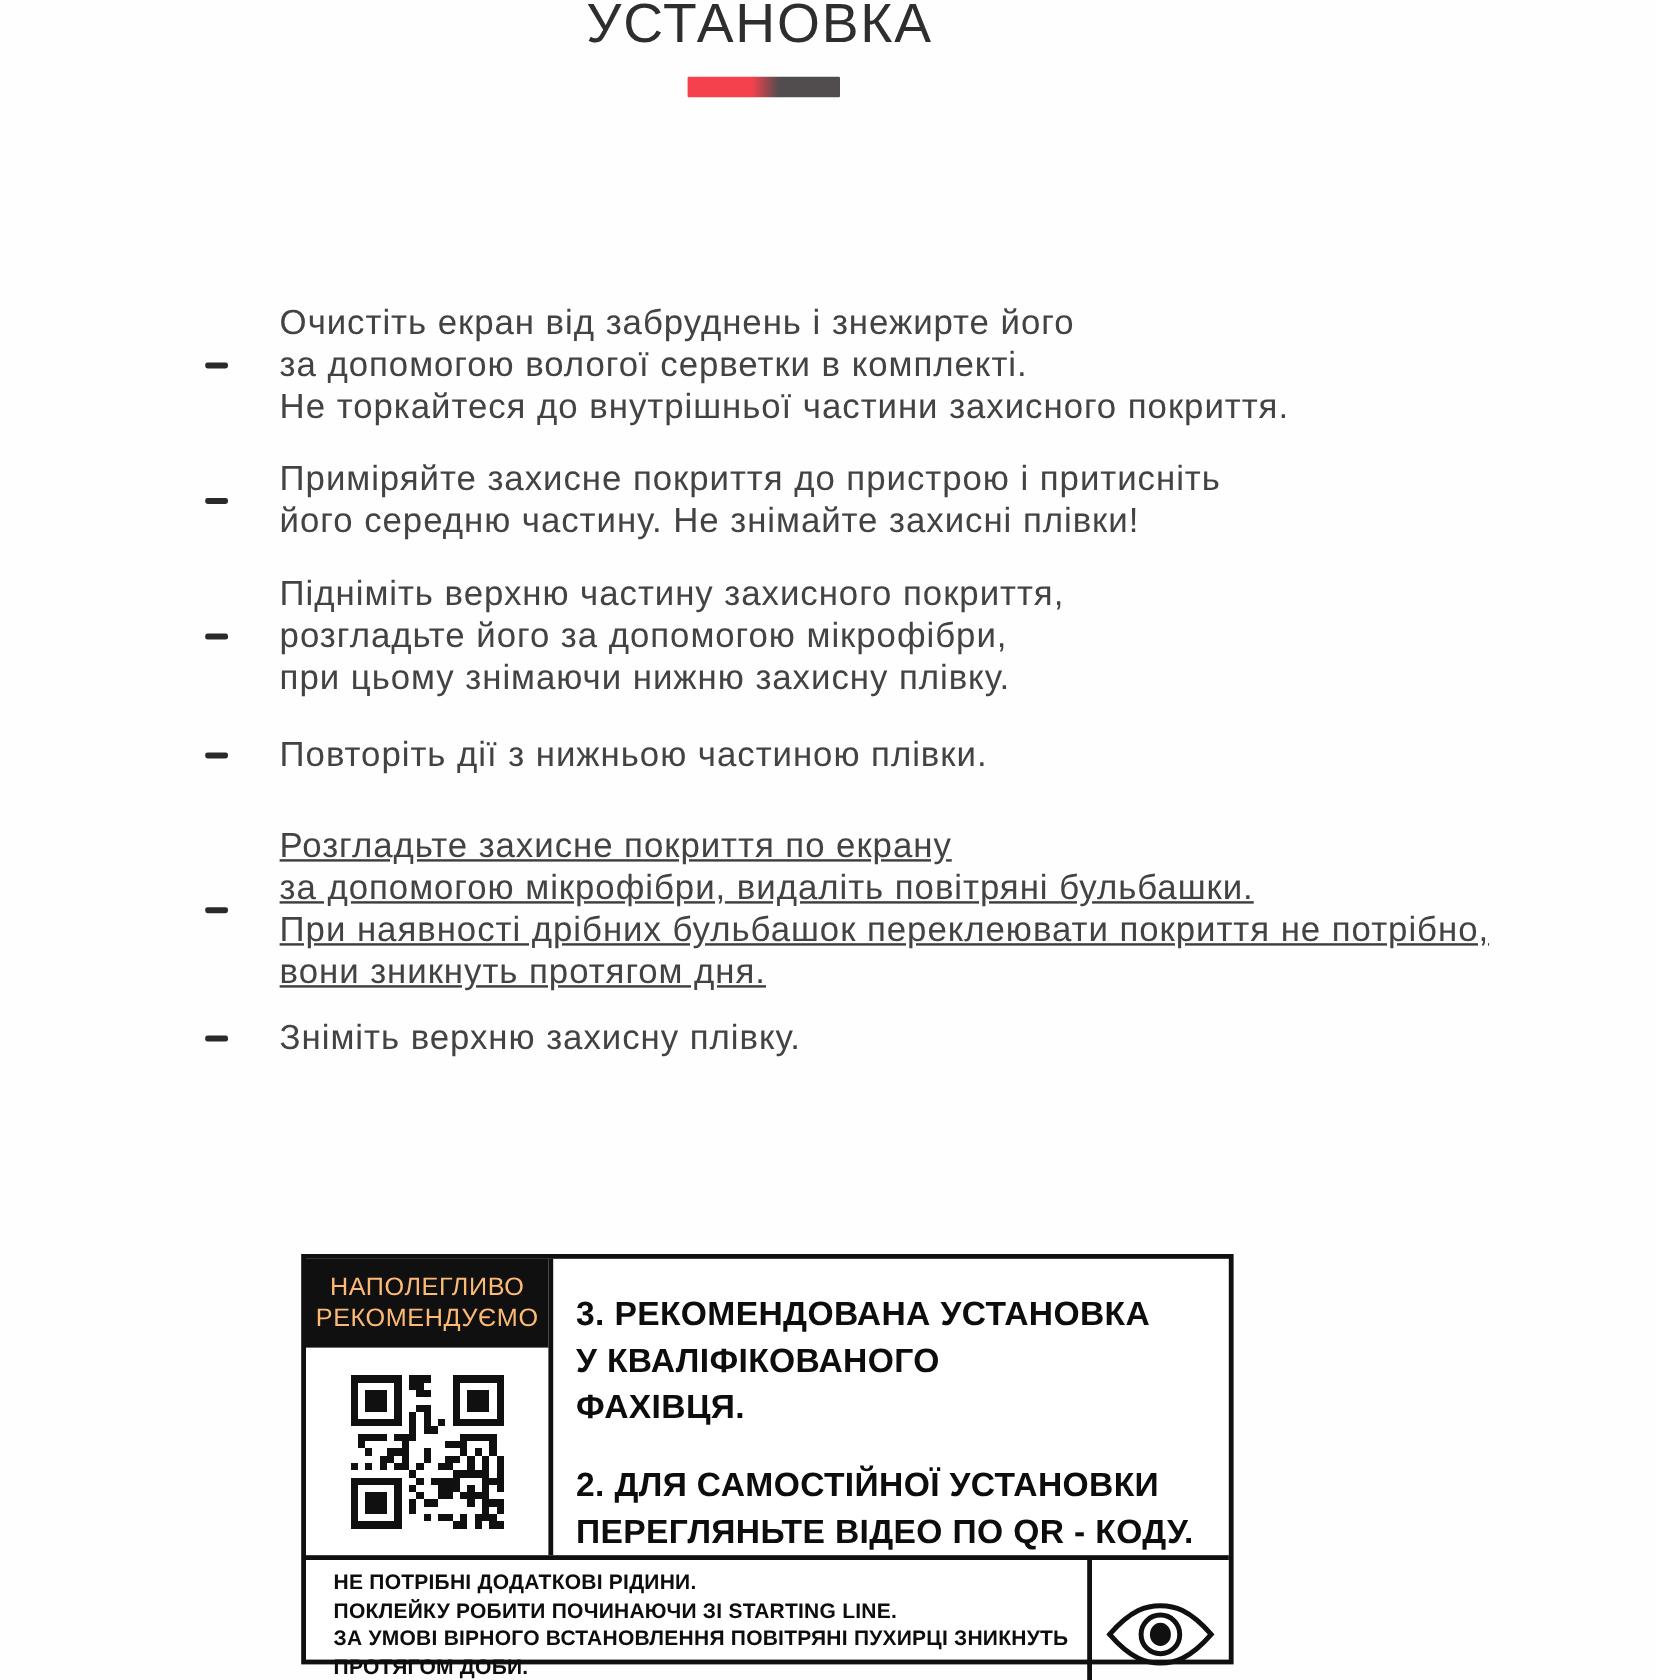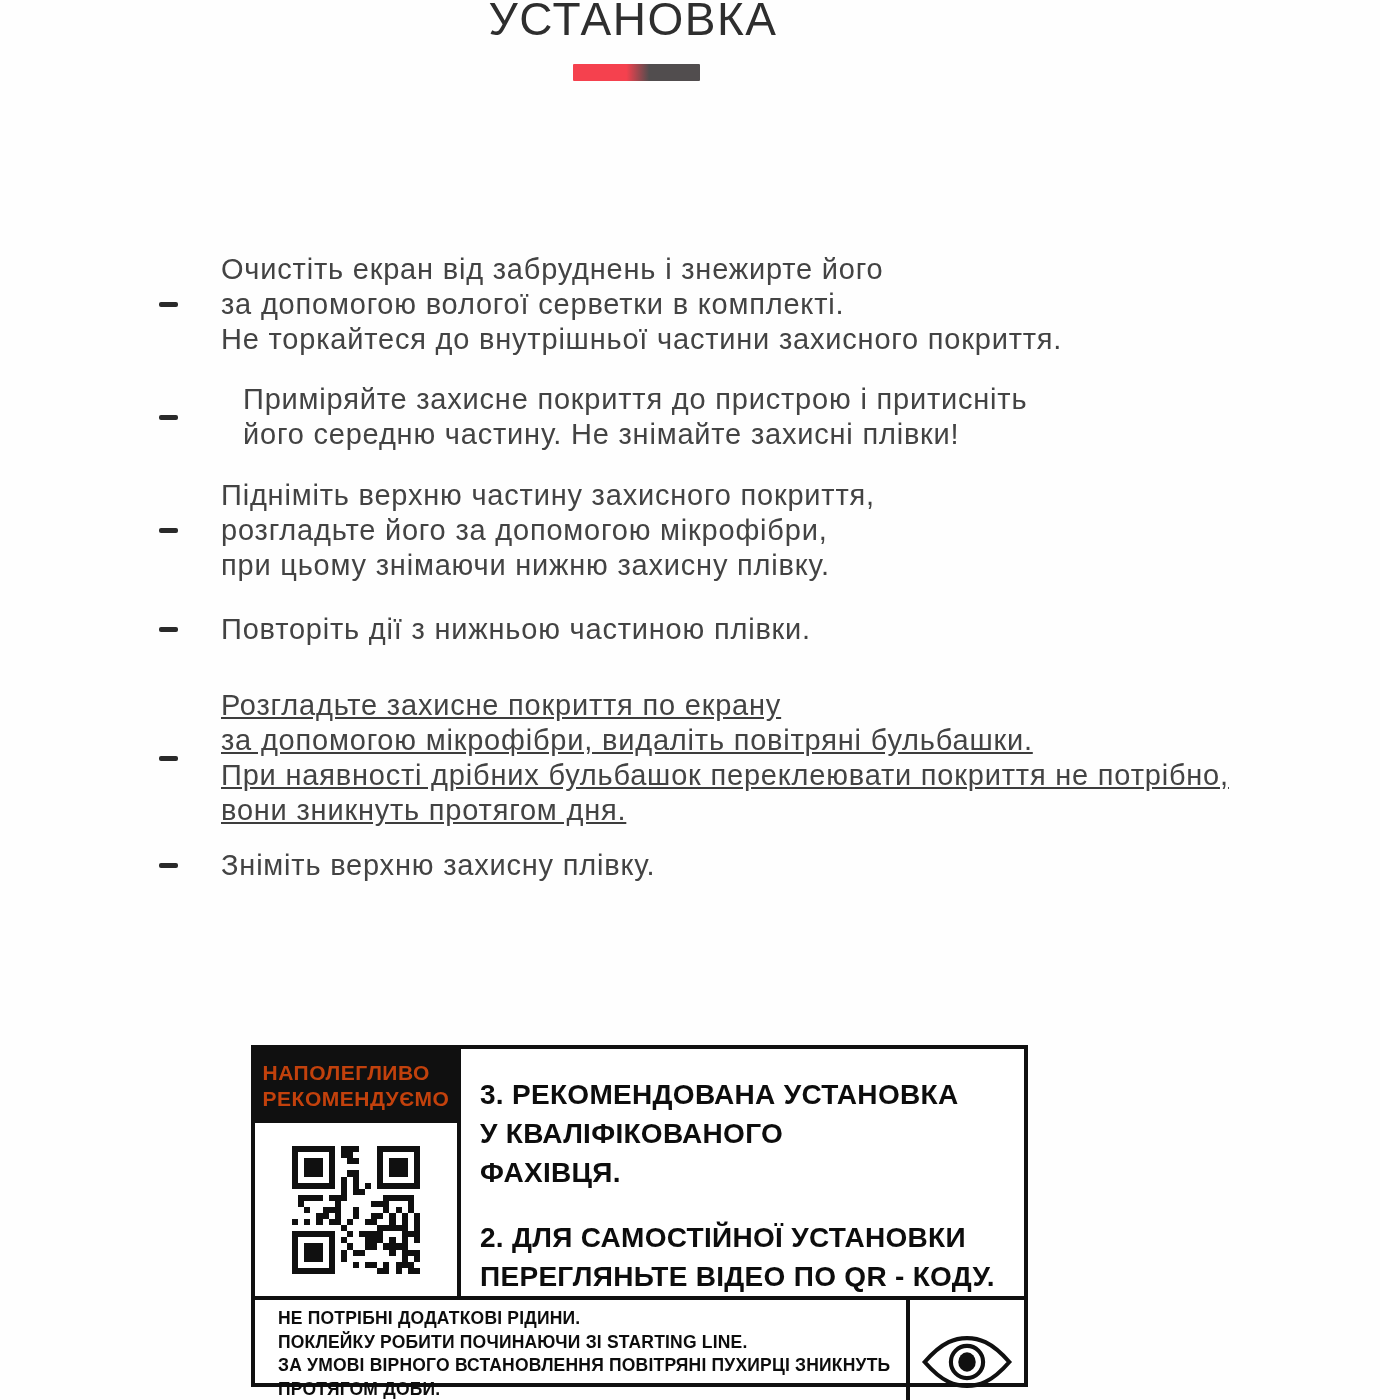--- a/index.html
+++ b/index.html
@@ -35,29 +35,29 @@
     left: 573px;
     width: 127px;
     height: 17px;
     border-radius: 1px;
   }
 
   
   .steps {
     position: absolute;
     top: 252px;
-    left: 156px;
+    left: 168px;
     width: 1160px;
   }
   .step {
     display: flex;
     align-items: center;
   }
   .step:nth-child(1) { margin-bottom: 25px; }
-  .step:nth-child(2) { margin-bottom: 26px; gap: 22px; }
+  .step:nth-child(2) { margin-bottom: 26px; }
   .step:nth-child(3) { margin-bottom: 29px; }
   .step:nth-child(4) { margin-bottom: 41px; }
   .step:nth-child(5) { margin-bottom: 20px; text-decoration: underline; }
   .dash {
     flex: 0 0 65px;
   }
   .dash::before {
     content: "";
     display: block;
     width: 19px;
@@ -97,26 +97,26 @@
     flex: 0 0 202px;
     border-right: 4px solid #101010;
     display: flex;
     flex-direction: column;
     align-items: center;
   }
   .reco-badge {
     width: 100%;
     height: 74px;
     background: #101010;
-    color: #c2410c;
+    color: #fdba74;
     font-size: 21px;
-    font-weight: 700;
+    font-weight: 400;
     line-height: 26px;
     letter-spacing: 0.5px;
-    text-align: left;
+    text-align: center;
     white-space: pre-line;
     display: flex;
     align-items: center;
     justify-content: center;
     box-sizing: border-box;
   }
   .qr-wrap {
     flex: 1;
     display: flex;
     align-items: center;

